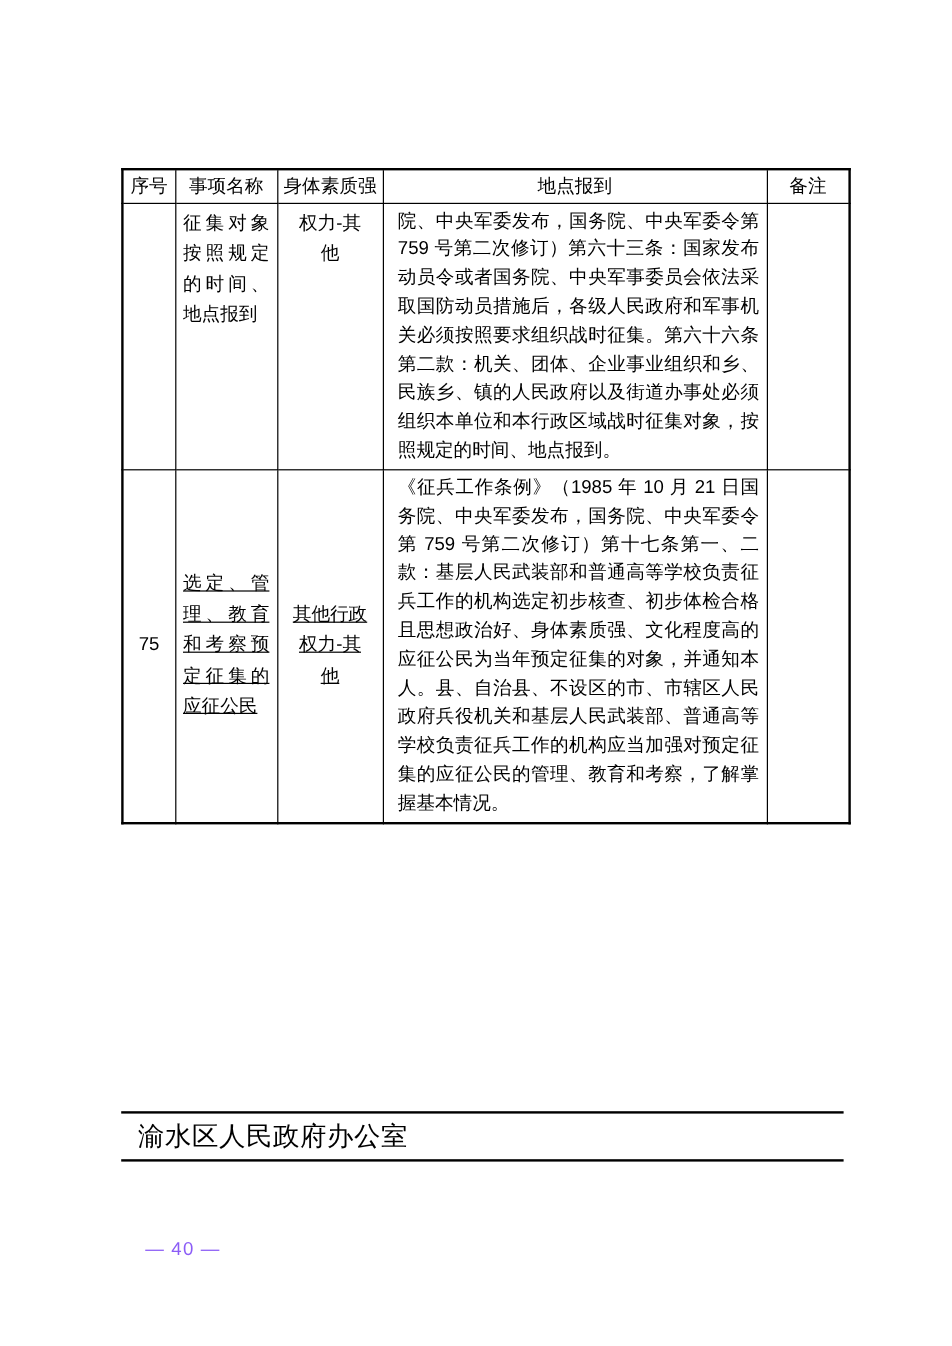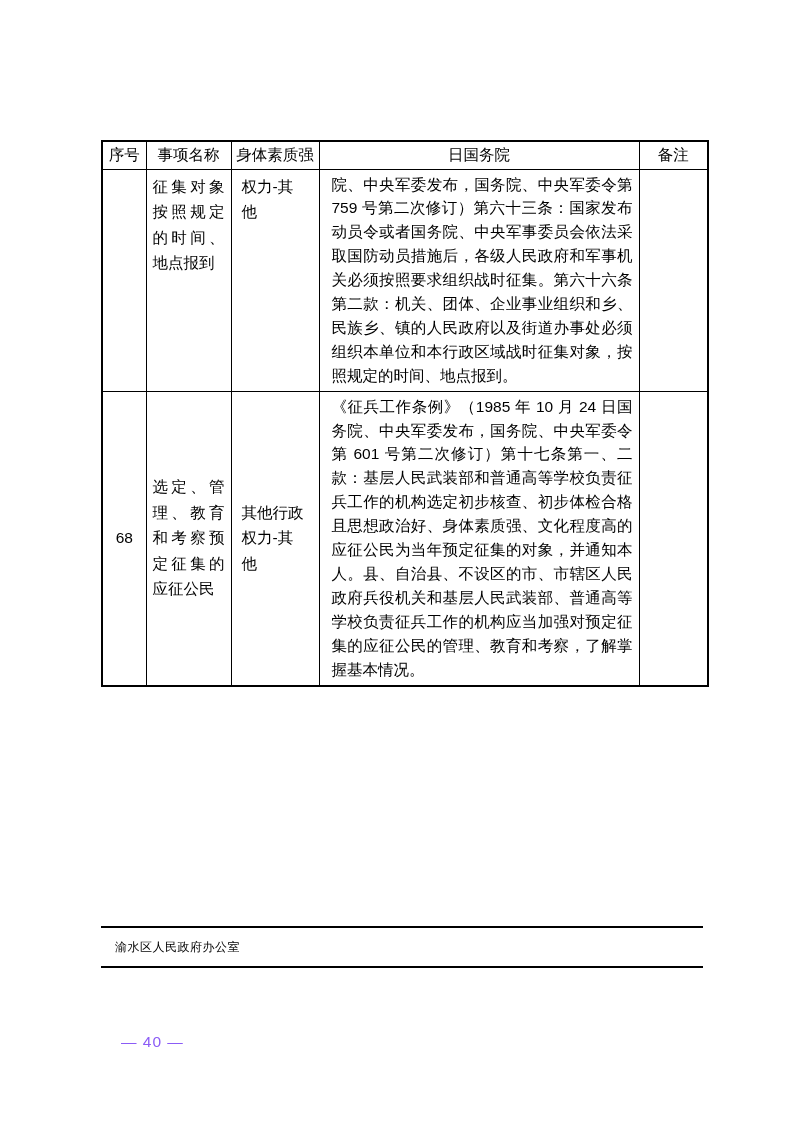--- a/index.html
+++ b/index.html
@@ -48,50 +48,51 @@
     padding: 2px;
   }
   td.c-name {
     text-align: justify;
     text-justify: inter-character;
     vertical-align: top;
     padding: 4px 6px;
     line-height: 25.5px;
   }
   td.c-type {
+    text-align: center;
     vertical-align: top;
     padding: 4px 10px;
     line-height: 25.5px;
   }
   td.c-basis {
     text-align: justify;
     text-justify: inter-character;
     vertical-align: top;
     padding: 3px 6px 3px 12px;
     line-height: 23.9px;
   }
   td.c-note { padding: 2px; }
 
   tr.v-mid td.c-name,
-  tr.v-mid td.c-type { vertical-align: middle; }
+  tr.v-mid td.c-type { vertical-align: middle; text-decoration: underline; }
 
   
   .colophon {
     position: absolute;
     left: 101px;
     top: 926px;
     width: 602px;
     height: 42px;
     border-top: 2px solid #000;
     border-bottom: 2px solid #000;
     display: flex;
     align-items: center;
     justify-content: space-between;
     padding: 0 12px 0 14px;
-    font-size: 12px;
+    font-size: 22px;
     font-weight: 500;
     letter-spacing: 0.5px;
   }
 
   
   .page-number {
     position: absolute;
     left: 121px;
     top: 1033px;
     font-size: 15.5px;
@@ -110,37 +111,37 @@
       <col style="width:85px">
       <col style="width:88px">
       <col style="width:320px">
       <col style="width:69px">
     </colgroup>
     <thead>
       <tr>
         <th>序号</th>
         <th>事项名称</th>
         <th>身体素质强</th>
-        <th>日国务院</th>
+        <th>地点报到</th>
         <th>备注</th>
       </tr>
     </thead>
     <tbody>
       <tr class="row-1">
         <td class="c-seq"></td>
         <td class="c-name">征集对象按照规定的时间、地点报到</td>
         <td class="c-type">权力-其他</td>
         <td class="c-basis">院、中央军委发布，国务院、中央军委令第 759 号第二次修订）第六十三条：国家发布动员令或者国务院、中央军事委员会依法采取国防动员措施后，各级人民政府和军事机关必须按照要求组织战时征集。第六十六条第二款：机关、团体、企业事业组织和乡、民族乡、镇的人民政府以及街道办事处必须组织本单位和本行政区域战时征集对象，按照规定的时间、地点报到。</td>
         <td class="c-note"></td>
       </tr>
       <tr class="row-2 v-mid">
-        <td class="c-seq">68</td>
+        <td class="c-seq">75</td>
         <td class="c-name">选定、管理、教育和考察预定征集的应征公民</td>
         <td class="c-type">其他行政权力-其他</td>
-        <td class="c-basis">《征兵工作条例》（1985 年 10 月 24 日国务院、中央军委发布，国务院、中央军委令第 601 号第二次修订）第十七条第一、二款：基层人民武装部和普通高等学校负责征兵工作的机构选定初步核查、初步体检合格且思想政治好、身体素质强、文化程度高的应征公民为当年预定征集的对象，并通知本人。县、自治县、不设区的市、市辖区人民政府兵役机关和基层人民武装部、普通高等学校负责征兵工作的机构应当加强对预定征集的应征公民的管理、教育和考察，了解掌握基本情况。</td>
+        <td class="c-basis">《征兵工作条例》（1985 年 10 月 21 日国务院、中央军委发布，国务院、中央军委令第 759 号第二次修订）第十七条第一、二款：基层人民武装部和普通高等学校负责征兵工作的机构选定初步核查、初步体检合格且思想政治好、身体素质强、文化程度高的应征公民为当年预定征集的对象，并通知本人。县、自治县、不设区的市、市辖区人民政府兵役机关和基层人民武装部、普通高等学校负责征兵工作的机构应当加强对预定征集的应征公民的管理、教育和考察，了解掌握基本情况。</td>
         <td class="c-note"></td>
       </tr>
     </tbody>
   </table>
 
   <div class="colophon">
     <span>渝水区人民政府办公室</span>
   </div>
 
   <div class="page-number">— 40 —</div>

